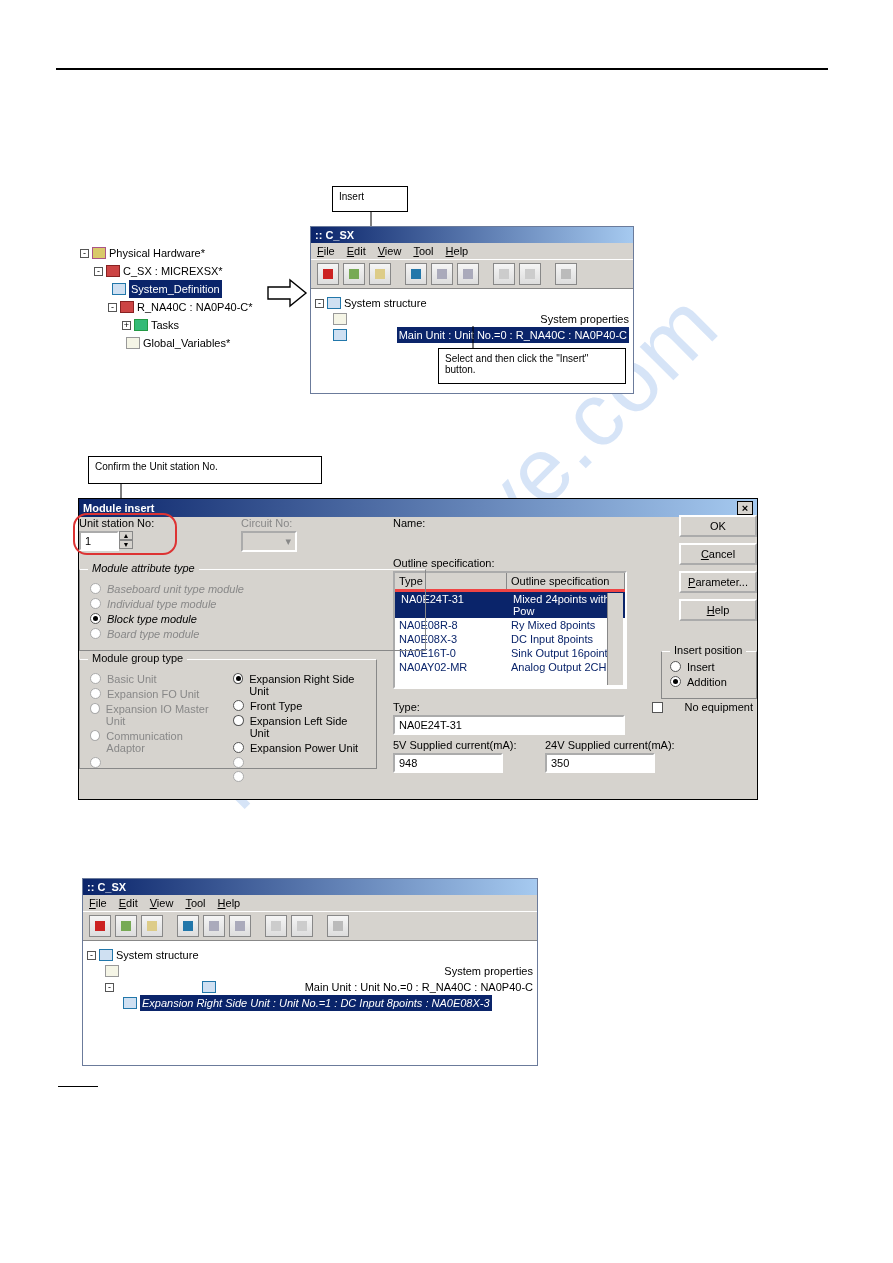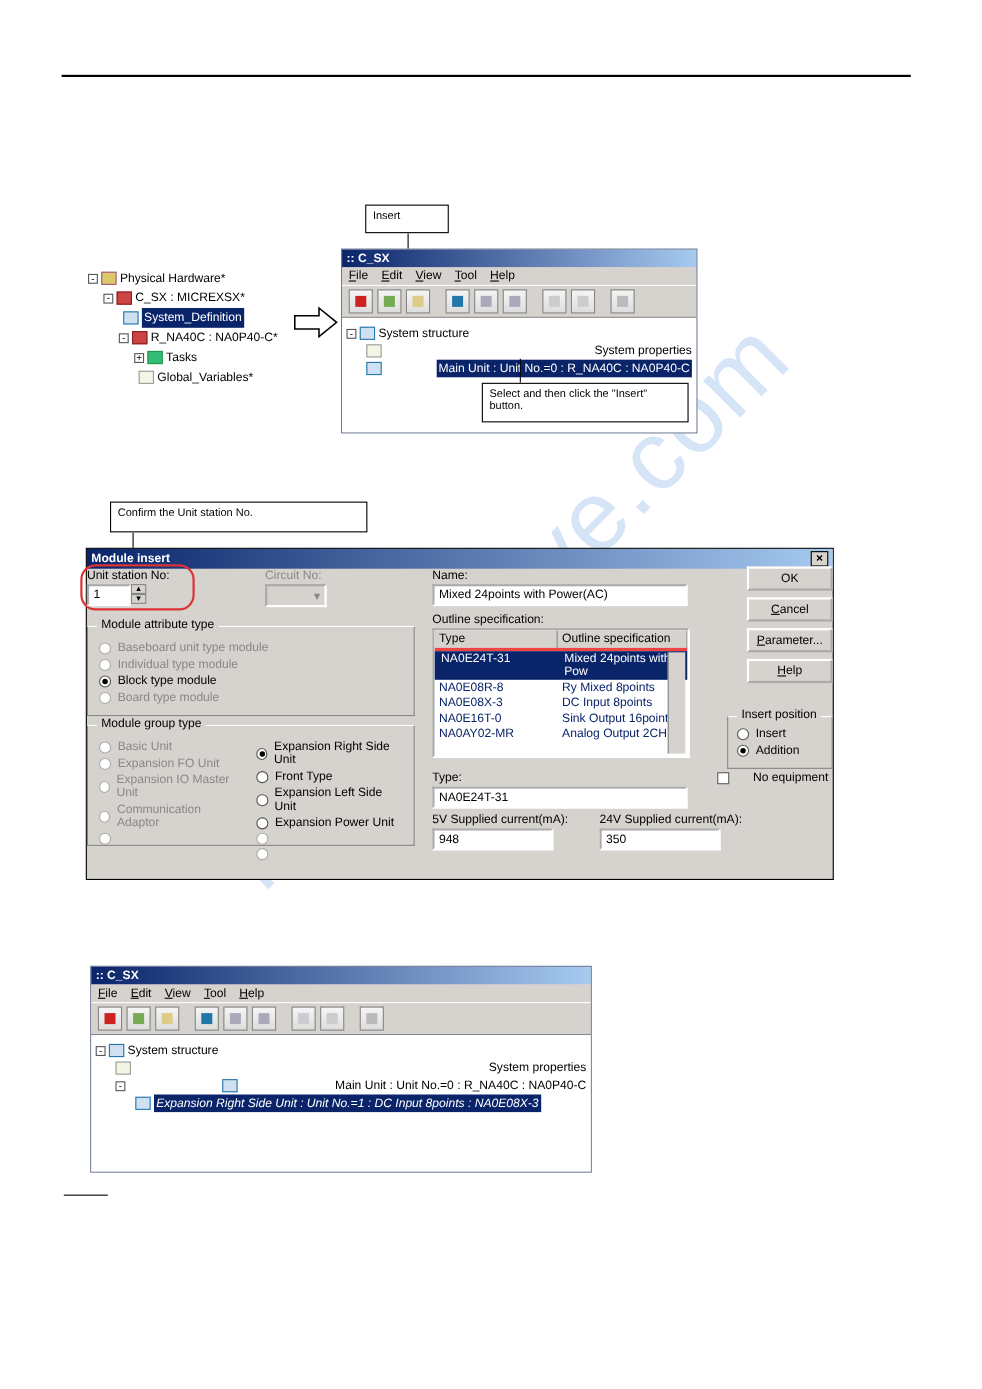--- a/index.html
+++ b/index.html
@@ -62,21 +62,21 @@
   .close-x { margin-left:auto; background:#d6d3ce;color:#000;width:16px;height:14px;border:1px solid #000;text-align:center;line-height:12px;font-weight:bold;}
   .dlg-body { padding:10px 12px 14px 12px; position:relative; font-size:11px; }
   .field-label { margin-bottom:2px; display:block; }
   .sunken { border:2px inset #fff; background:#fff; padding:2px 4px; font-size:11px; }
   .sunken.grey { background:#d6d3ce; color:#888; }
   .spinner { display:inline-flex; }
   .spinner .spin-btns { display:flex; flex-direction:column; }
   .spinner .spin-btns div{width:14px;height:9px;border:1px solid #888;background:#d6d3ce;font-size:7px;text-align:center;line-height:7px;}
   .group { border:1px solid #888; border-top-color:#fff; position:relative; padding:10px 10px 8px 10px; margin-top:8px; }
   .group > .legend { position:absolute; top:-8px; left:8px; background:#d6d3ce; padding:0 4px; }
-  .radio-row { display:flex; align-items:center; gap:6px; margin:3px 0; }
+  .radio-row { display:flex; gap:6px; margin:3px 0; }
   .radio { width:11px;height:11px;border:1px solid #555;border-radius:50%;background:#fff;display:inline-flex;align-items:center;justify-content:center;}
   .radio.on::after{content:"";width:5px;height:5px;background:#000;border-radius:50%;}
   .radio.dis{border-color:#aaa;} .dis-label{color:#888;}
   .btn3d { border:2px outset #fff; background:#d6d3ce; text-align:center; padding:3px 4px; font-size:11px; width:78px; }
   .listbox { border:2px inset #fff; background:#fff; font-size:11px; height:118px; overflow:hidden;}
   .listbox .hdr { display:flex; background:#d6d3ce; border-bottom:3px solid #ef4444;}
   .listbox .hdr div{ padding:2px 4px; border-right:1px solid #888; }
   .listbox .hdr .c1{width:112px;} .listbox .hdr .c2{flex:1;}
   .listbox .li { display:flex; color:#0a246a; }
   .listbox .li div{ padding:1px 4px; } .listbox .li .c1{width:112px;} .listbox .li .c2{flex:1;}
@@ -213,21 +213,21 @@
   </div>
 </div>
 
 <div class="callout" style="top:348px;left:438px;width:188px;height:36px;">
   <span>Select and then click the "Insert" button.</span>
 </div>
 <svg style="position:absolute;top:326px;left:472px;" width="2" height="22">
     <line x1="1" y1="0" x2="1" y2="22" stroke="#000"></line>
   </svg>
 
-<div class="callout" style="top:456px;left:88px;width:234px;height:28px;margin-left:12px;">
+<div class="callout" style="top:456px;left:88px;width:234px;height:28px;">
   <span>Confirm the Unit station No.</span>
 </div>
 <svg style="position:absolute;top:484px;left:120px;" width="2" height="30">
     <line x1="1" y1="0" x2="1" y2="30" stroke="#000"></line>
   </svg>
 
 <div class="dialog" style="top:498px;left:78px;width:680px;height:302px;">
   <div class="titlebar">
     <span>Module insert</span>
     <span class="close-x">×</span>
@@ -245,21 +245,20 @@
             <div>▼</div>
           </div>
       </div>
     </div>
     <div style="position:absolute;top:0;left:162px;">
       <span class="field-label dis-label">Circuit No:</span>
       <div class="sunken grey" style="width:56px;display:inline-block;">&nbsp;<span style="float:right;">▾</span></div>
     </div>
     <div style="position:absolute;top:0;left:314px;width:234px;">
       <span class="field-label">Name:</span>
-      <div class="sunken" style="width:232px;"><span>Mixed 24points with Power(AC)</span></div>
     </div>
 
     <div style="position:absolute;top:-2px;right:0;display:flex;flex-direction:column;gap:6px;">
       <div class="btn3d"><span>OK</span></div>
       <div class="btn3d"><u>C</u>ancel</div>
       <div class="btn3d"><u>P</u>arameter...</div>
       <div class="btn3d"><u>H</u>elp</div>
     </div>
 
     <div style="position:absolute;top:40px;left:314px;width:204px;">
@@ -287,21 +286,21 @@
           </div>
         <div class="li">
             <div class="c1">NA0AY02-MR</div>
             <div class="c2">Analog Output 2CH</div>
           </div>
 
         <div class="scroll"></div>
       </div>
     </div>
 
-    <div class="group" style="position:absolute;top:44px;left:0;width:298px;height:82px;">
+    <div class="group" style="position:absolute;top:44px;left:0;width:347px;height:82px;font-style:italic;">
       <span class="legend">Module attribute type</span>
       <div class="radio-row">
           <span class="radio dis"></span>
           <span class="dis-label">Baseboard unit type module</span>
         </div>
       <div class="radio-row">
           <span class="radio dis"></span>
           <span class="dis-label">Individual type module</span>
         </div>
       <div class="radio-row">

